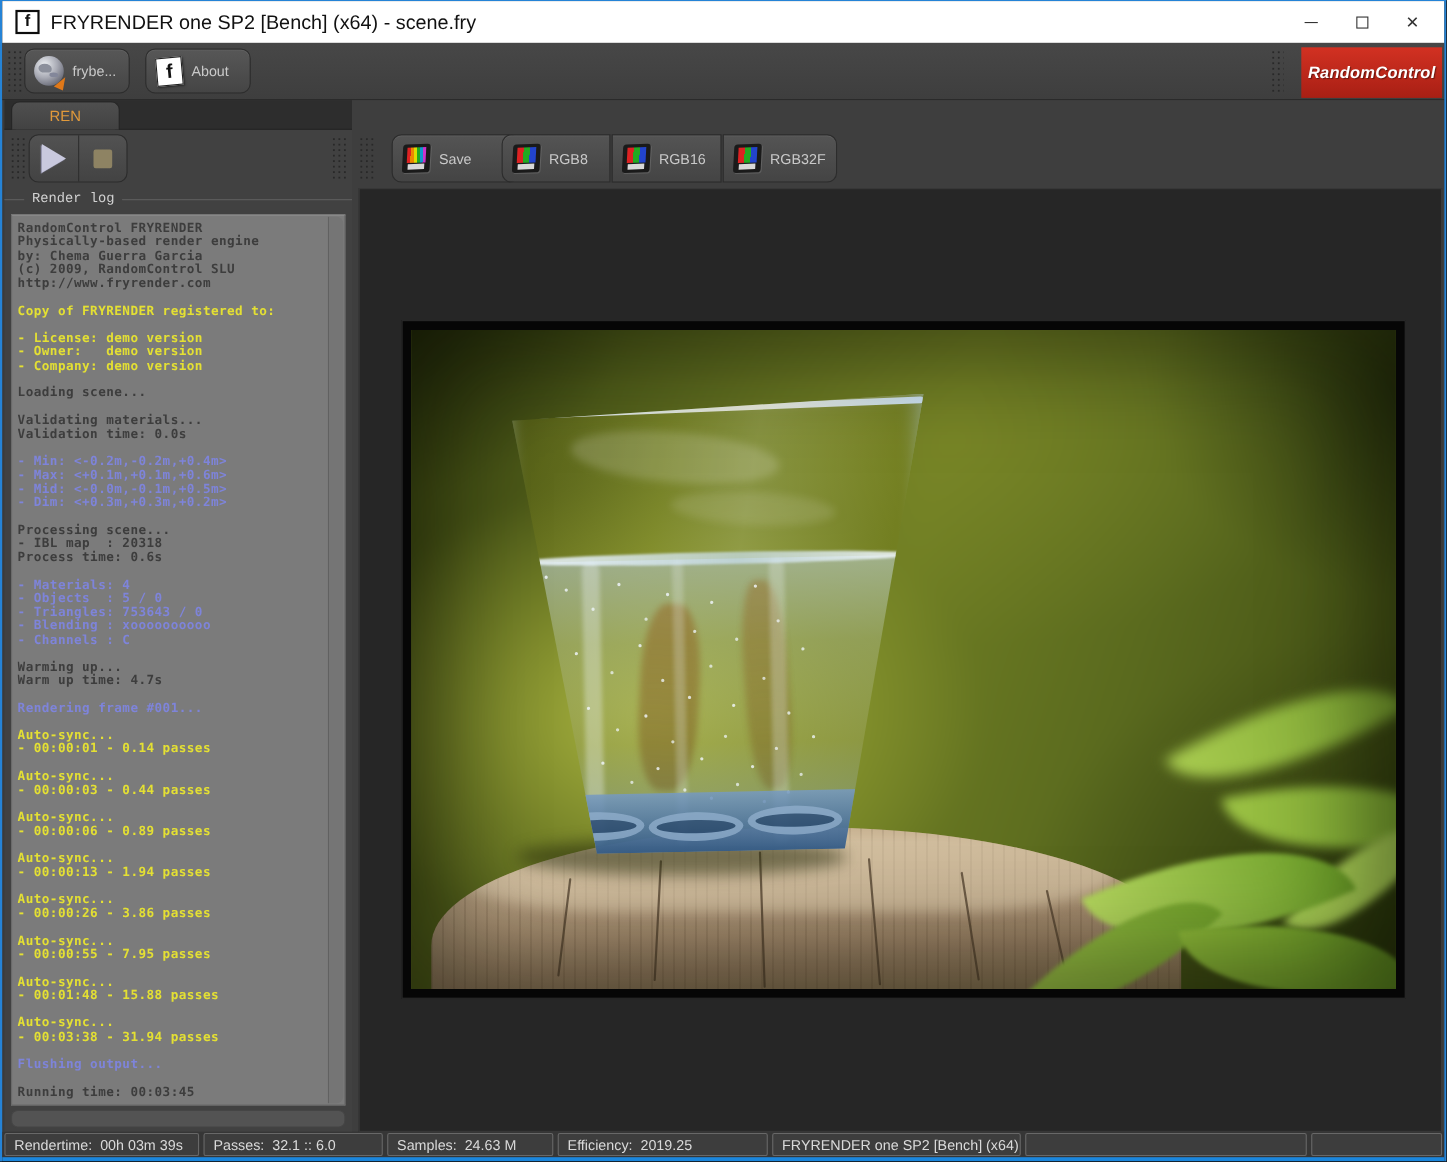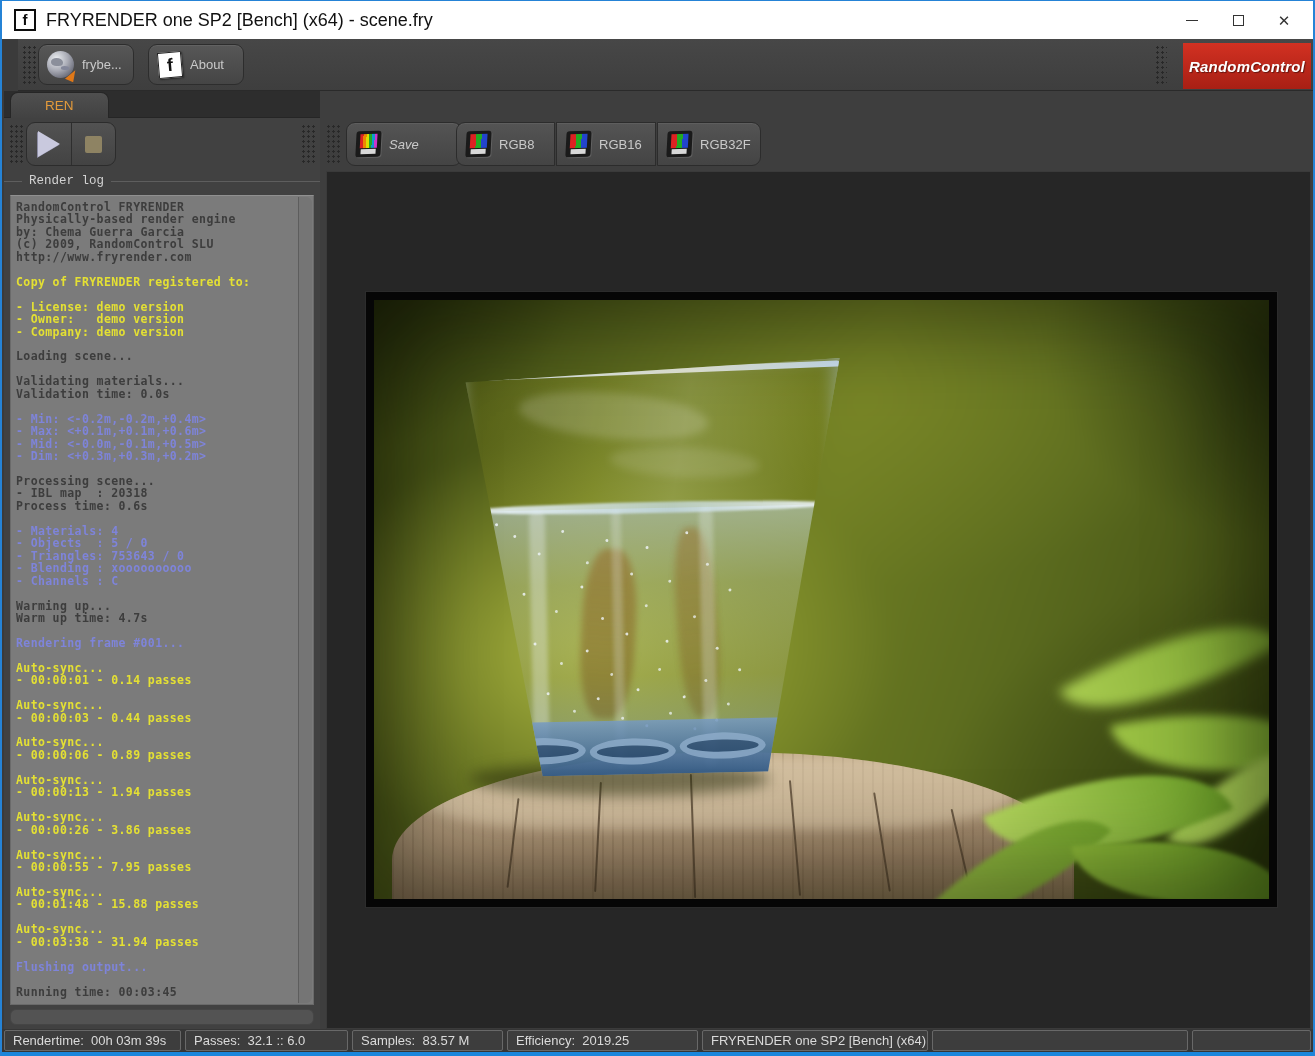--- a/index.html
+++ b/index.html
@@ -12,21 +12,21 @@
   .app-icon { position:absolute; left:12px; top:8px; width:22px; height:22px; border:2px solid #0d0d0d; background:#fff;
               color:#0d0d0d; font-weight:bold; font-size:15px; text-align:center; line-height:18px; }
   .title-text { position:absolute; left:44px; top:9px; font-size:18px; color:#111; }
   .win-btn { position:absolute; top:0; width:46px; height:38px; display:flex; align-items:center; justify-content:center; }
   .btn-min { right:98px; } .btn-max { right:52px; } .btn-close { right:6px; }
   .glyph-min { width:12px; height:1px; background:#333; }
   .glyph-max { width:11px; height:11px; border:1px solid #333; }
   .glyph-close { font-size:15px; color:#333; line-height:1; }
 
   
-  .main-toolbar { position:absolute; left:16px; top:38px; right:0; height:52px;
+  .main-toolbar { position:absolute; left:0; top:38px; right:0; height:52px;
                   background:linear-gradient(#474747,#3e3e3e); border-bottom:1px solid #2a2a2a;text-decoration:underline; }
   .grip { background-image:radial-gradient(circle, #282828 1px, rgba(0,0,0,0) 1.3px);
           background-size:5px 5px; }
   .tb-grip-left { position:absolute; left:4px; top:6px; width:14px; height:40px; }
   .tb-grip-right { position:absolute; right:146px; top:6px; width:12px; height:40px; }
   .tb-btn { position:absolute; top:5px; height:41px; background:linear-gradient(#575757,#454545);
             border:1px solid #2d2d2d; border-radius:9px; color:#c9c9c9; font-size:13px;
             display:flex; align-items:center; box-shadow:inset 0 1px 0 rgba(255,255,255,.07); }
   .btn-frybe { left:20px; width:96px; }
   .btn-about { left:130px; width:96px; }
@@ -80,21 +80,21 @@
                       border-radius:6px; border:1px solid #454545; }
 
   
   .context-panel { position:absolute; left:318px; top:90px; right:0; bottom:27px; background:#3e3e3e; }
   .context-tab { left:12px; }
   .ctx-toolbar { position:absolute; left:0; top:28px; right:0; height:50px; }
   .ctx-grip { position:absolute; left:6px; top:5px; width:14px; height:40px; }
   .ctx-btn { position:absolute; top:3px; height:44px; background:linear-gradient(#545454,#444444);
              border:1px solid #2c2c2c; color:#c9c9c9; font-size:13px; display:flex; align-items:center;
              box-shadow:inset 0 1px 0 rgba(255,255,255,.06); }
-  .btn-save { left:26px; width:116px; border-radius:9px;font-style:italic; }
+  .btn-save { left:36px; width:116px; border-radius:9px; }
   .btn-rgb8 { left:136px; width:99px; border-radius:9px 0 0 9px; }
   .btn-rgb16 { left:236px; width:100px; border-radius:0; }
   .btn-rgb32f { left:337px; width:104px; border-radius:0 9px 9px 0; }
   .floppy { position:relative; width:25px; height:26px; margin:0 8px 0 9px; background:#1a1a1a; border-radius:3px;
             transform:skewX(-5deg) rotate(-2deg); box-shadow:1px 1px 0 rgba(255,255,255,.12); }
   .floppy .stripes { position:absolute; left:4px; right:4px; top:3px; bottom:9px; }
   .stripes.rgb { background:linear-gradient(90deg,#d22 0 33%,#2a2 33% 66%,#24c 66% 100%); }
   .stripes.rainbow { background:linear-gradient(90deg,#d22 0 18%,#e80 18% 36%,#dd0 36% 52%,#2a2 52% 68%,#19c 68% 84%,#c3c 84% 100%); }
   .floppy .label-strip { position:absolute; left:5px; right:5px; bottom:3px; height:5px; background:#d8d8d8; }
 
@@ -329,20 +329,20 @@
 
           <div class="vignette"></div>
         </div>
       </div>
     </div>
   </div>
 
   <div class="statusbar" id="statusbar">
       <div class="status-cell">Rendertime:  00h 03m 39s</div>
       <div class="status-cell">Passes:  32.1 :: 6.0</div>
-      <div class="status-cell">Samples:  83.57 M</div>
+      <div class="status-cell">Samples:  24.63 M</div>
       <div class="status-cell">Efficiency:  2019.25</div>
       <div class="status-cell">FRYRENDER one SP2 [Bench] (x64)</div>
       <div class="status-cell"></div>
       <div class="status-cell"></div>
     </div>
   <div class="bottom-border"></div>
 </div>
 
 </body></html>

